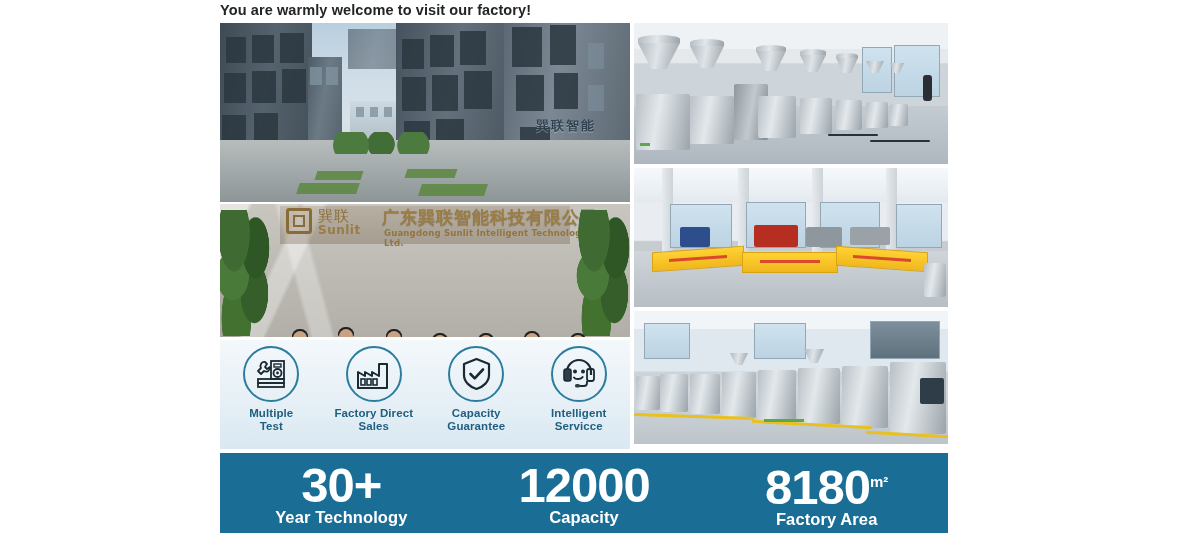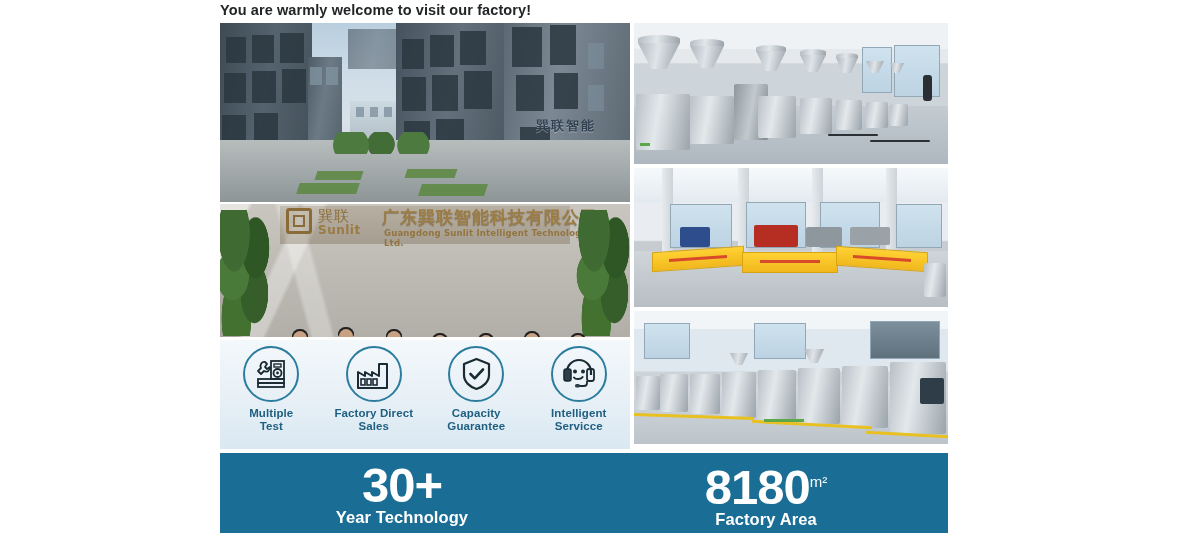--- a/index.html
+++ b/index.html
@@ -108,21 +108,21 @@
   
   .stats{
     position:relative;width:728px;height:80px;margin-top:2px;
     background:#1a6d94;display:flex;align-items:center;
   }
   .stat{flex:1;text-align:center;position:relative;}
   .stat-num{
     font-size:49px;line-height:50px;font-weight:700;color:#ffffff;
     letter-spacing:-1px;font-family:"Liberation Sans",sans-serif;
   }
-  .stat-sup{font-size:15px;vertical-align:super;font-weight:400;letter-spacing:0;}
+  .stat-sup{font-size:15px;vertical-align:super;font-weight:700;letter-spacing:0;}
   .stat-cap{
     font-size:16.5px;font-weight:700;color:#ffffff;margin-top:-2px;letter-spacing:.1px;
   }
 
   
   .p-r1{width:314px;height:141px;
     background:linear-gradient(180deg,#e6e9ec 0 28%,#cdd4da 29% 72%,#b9c2c9 73% 100%);}
   .p-r2{width:314px;height:139px;margin-top:4px;
     background:linear-gradient(180deg,#e9edf1 0 52%,#c6ccd0 53% 100%);}
   .p-r3{width:314px;height:133px;margin-top:4px;
@@ -421,19 +421,23 @@
         <div class="greenline" style="left:130px;bottom:22px;width:40px;"></div>
       </div>
     </div>
 
     <div class="stats" style="position:absolute;left:0;top:428px;">
       <div class="stat">
         <div class="stat-num">30+</div>
         <div class="stat-cap">Year Technology</div>
       </div>
       <div class="stat">
+        <div class="stat-num">12000</div>
+        <div class="stat-cap">Capacity</div>
+      </div>
+      <div class="stat">
         <div class="stat-num"><span>8180</span><span class="stat-sup">m²</span></div>
         <div class="stat-cap">Factory Area</div>
       </div>
     </div>
 
   </div>
 </div>
 
 </body></html>

